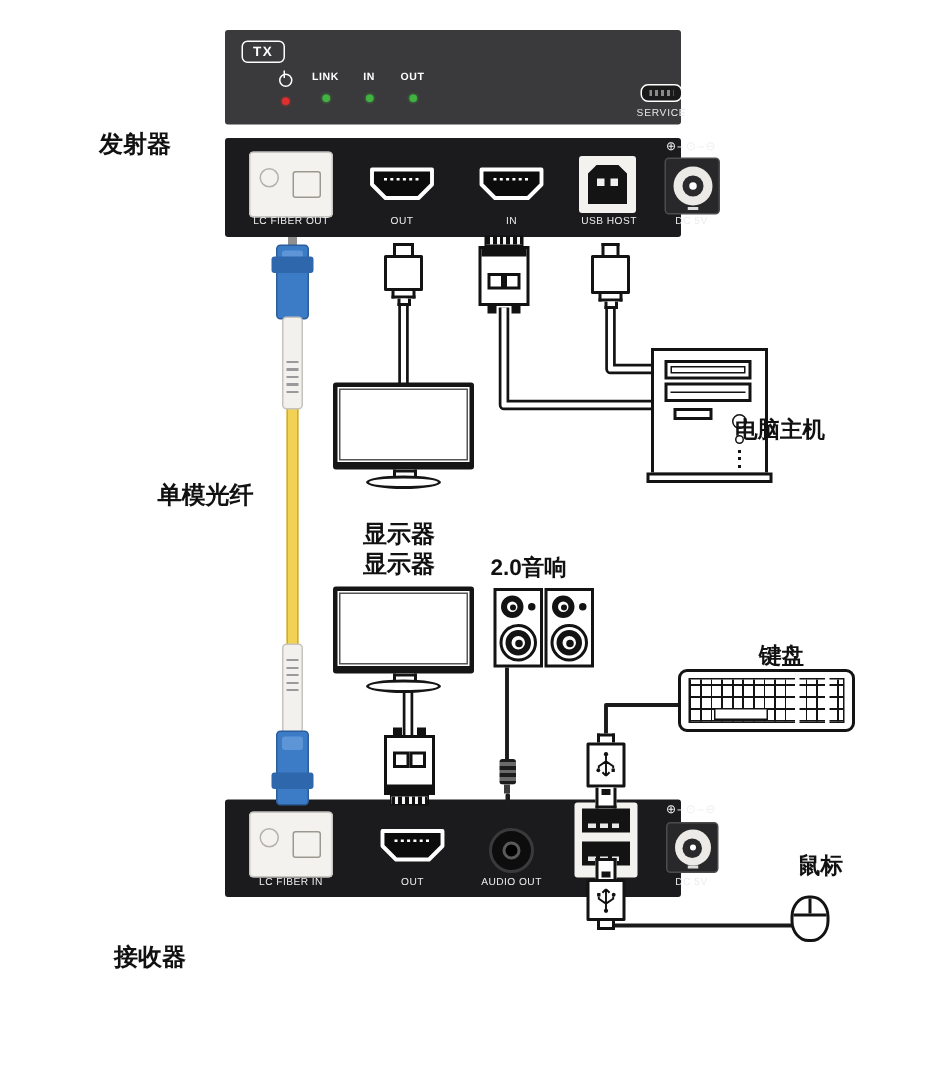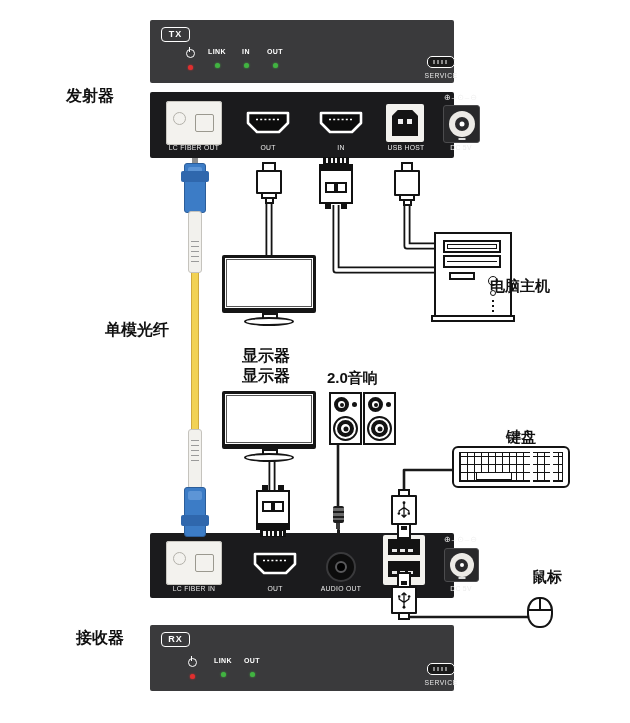--- a/index.html
+++ b/index.html
@@ -353,39 +353,20 @@
     <div class="wp-body" style="height:28px;">
       <svg class="tridsvg" width="16" height="22">
           <use href="#trident"></use>
         </svg>
     </div>
     <div class="wp-tab" style="width:12px;height:6px;border-bottom:2px solid #131313;border-top:0;"></div>
   </div>
 
   <div class="mouse"></div>
 
-  <div class="panel front" style="top:625px;height:66px;">
-    <div class="badge">RX</div>
-    <div class="led" style="left:24px;top:33px;">
-      <div class="pwr"></div>
-      <div class="dot red"></div>
-    </div>
-    <div class="led" style="left:55px;top:31px;">
-      <div class="lbl">LINK</div>
-      <div class="dot grn"></div>
-    </div>
-    <div class="led" style="left:84px;top:31px;">
-      <div class="lbl">OUT</div>
-      <div class="dot grn"></div>
-    </div>
-    <div class="svcwrap" style="top:38px;">
-      <div class="svc"></div>
-      <div class="svclbl">SERVICE</div>
-    </div>
-  </div>
 
   <div class="cn" style="left:66px;top:86px;">发射器</div>
   <div class="cn" style="left:105px;top:320px;">单模光纤</div>
   <div class="cn" style="left:242px;top:346px;">显示器</div>
   <div class="cn" style="left:242px;top:366px;">显示器</div>
   <div class="cn s" style="left:327px;top:369px;">2.0音响</div>
   <div class="cn s" style="left:490px;top:277px;">电脑主机</div>
   <div class="cn s" style="left:506px;top:428px;">键盘</div>
   <div class="cn s" style="left:532px;top:568px;">鼠标</div>
   <div class="cn" style="left:76px;top:628px;">接收器</div>

